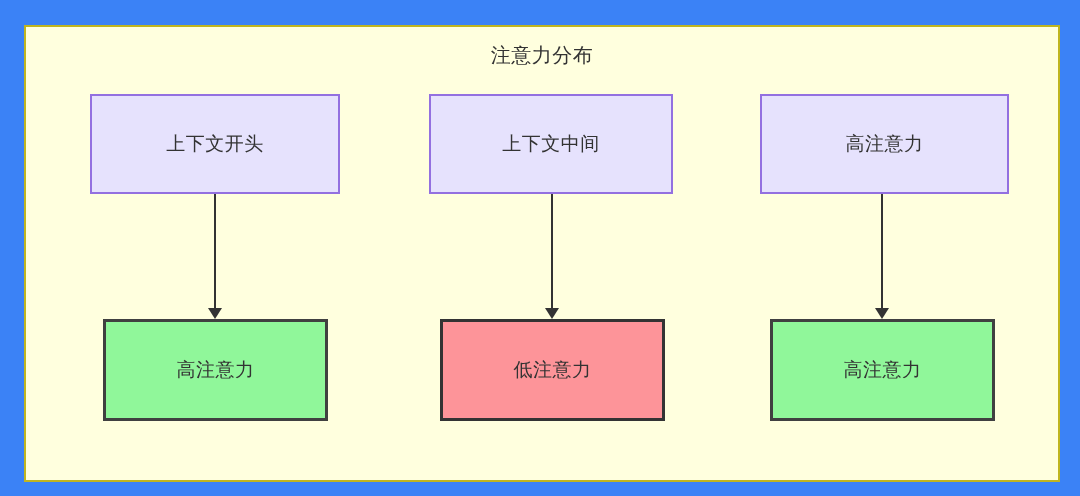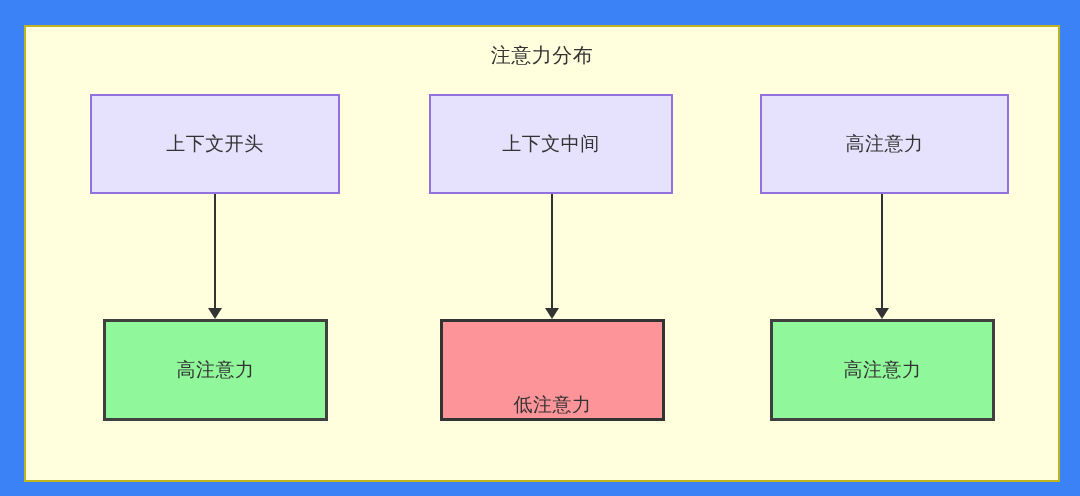--- a/index.html
+++ b/index.html
@@ -124,21 +124,21 @@
 
     <div class="edge" style="left:856px; top:167px;">
       <div class="edge-line" style="height:114px;"></div>
       <div class="edge-head" style="top:114px;"></div>
     </div>
 
     <div class="node node-high" style="left:77px; top:292px; width:225px; height:102px;">
       <span>高注意力</span>
     </div>
 
-    <div class="node node-low" style="left:414px; top:292px; width:225px; height:102px;align-items:flex-end;">
+    <div class="node node-low" style="left:414px; top:292px; width:225px; height:102px;">
       <span>低注意力</span>
     </div>
 
     <div class="node node-high" style="left:744px; top:292px; width:225px; height:102px;">
       <span>高注意力</span>
     </div>
 
   </div>
 </div>
 

